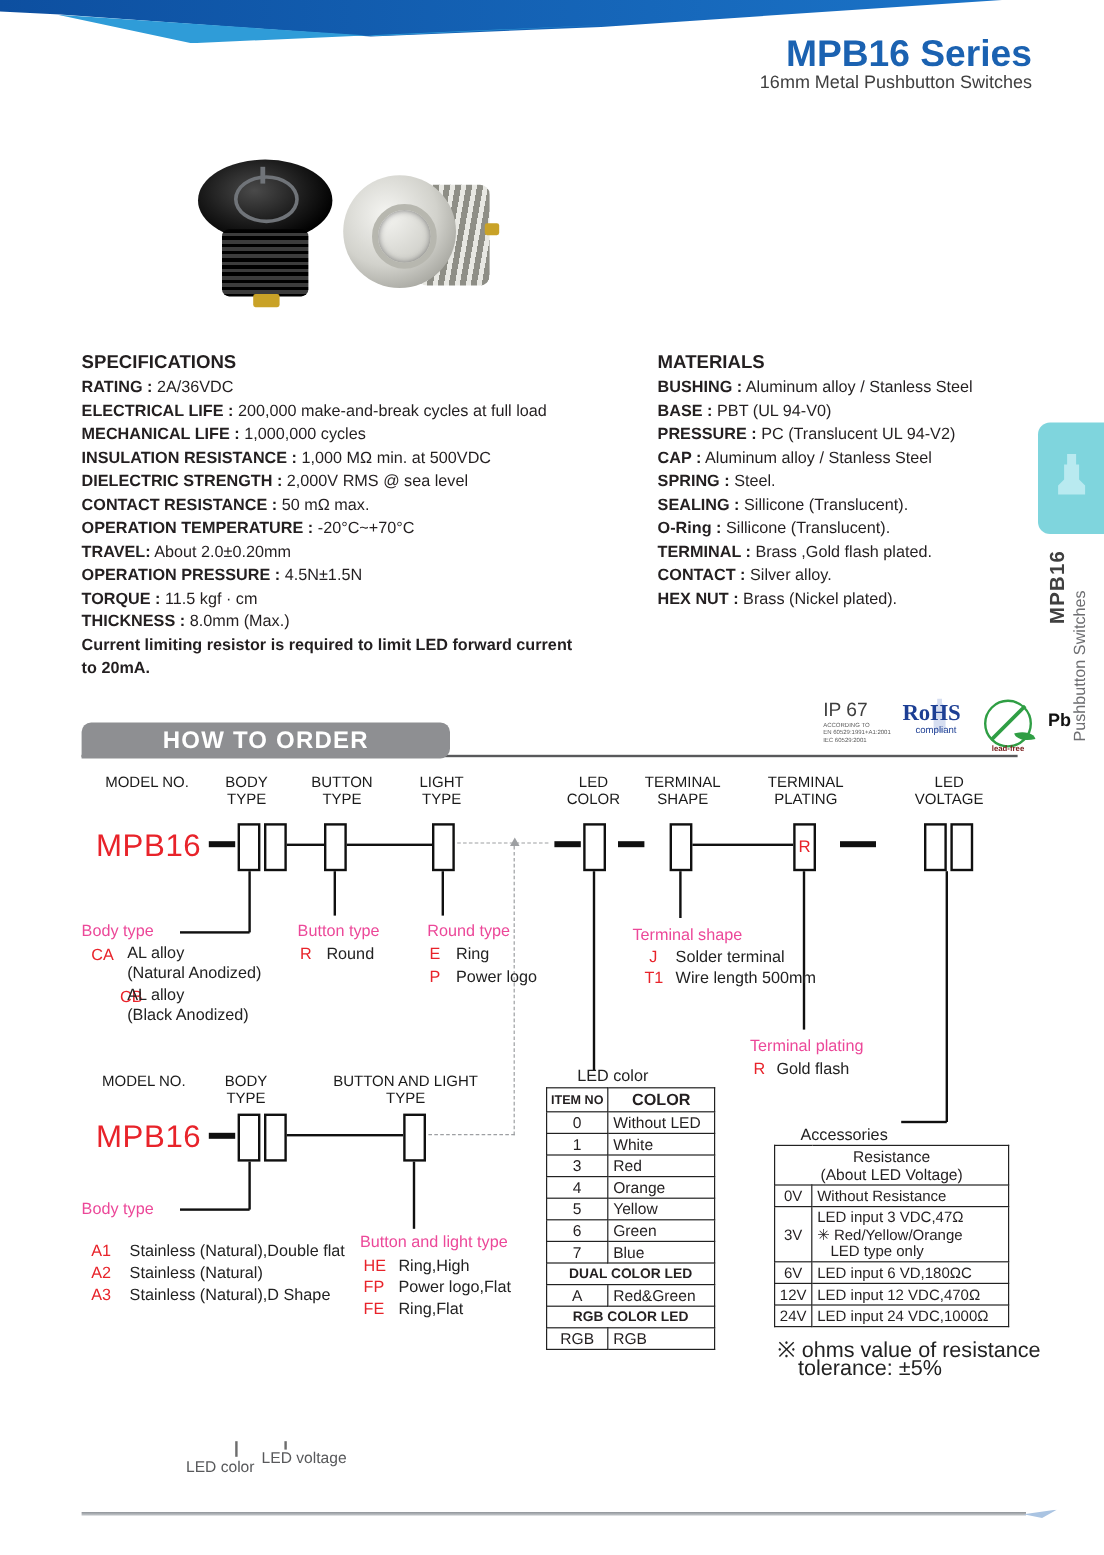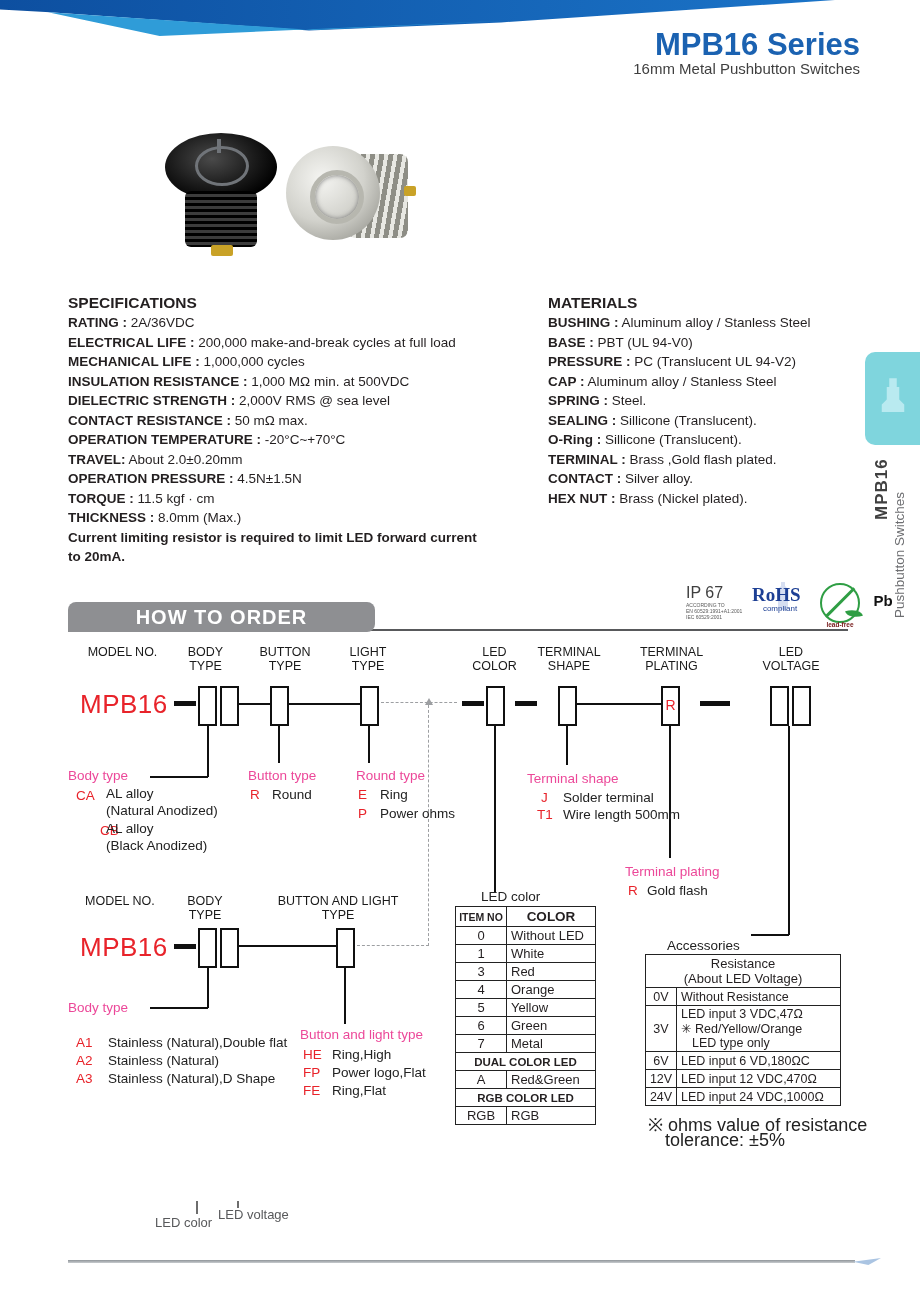--- a/index.html
+++ b/index.html
@@ -226,21 +226,21 @@
   <div class="desc" style="left:106px;top:838px;">(Black Anodized)</div>
 
   <div class="dlabel" style="left:248px;top:768px;">Button type</div>
   <div class="code" style="left:250px;top:787px;">R</div>
   <div class="desc" style="left:272px;top:787px;">Round</div>
 
   <div class="dlabel" style="left:356px;top:768px;">Round type</div>
   <div class="code" style="left:358px;top:787px;">E</div>
   <div class="desc" style="left:380px;top:787px;">Ring</div>
   <div class="code" style="left:358px;top:806px;">P</div>
-  <div class="desc" style="left:380px;top:806px;">Power ohms</div>
+  <div class="desc" style="left:380px;top:806px;">Power logo</div>
 
   <div class="dlabel" style="left:527px;top:771px;">Terminal shape</div>
   <div class="code" style="left:541px;top:790px;">J</div>
   <div class="desc" style="left:563px;top:790px;">Solder terminal</div>
   <div class="code" style="left:537px;top:807px;">T1</div>
   <div class="desc" style="left:563px;top:807px;">Wire length 500mm</div>
 
   <div class="dlabel" style="left:625px;top:864px;">Terminal plating</div>
   <div class="code" style="left:628px;top:883px;">R</div>
   <div class="desc" style="left:647px;top:883px;">Gold flash</div>
@@ -303,21 +303,21 @@
     <tr>
           <td class="itemno">5</td>
           <td>Yellow</td>
         </tr>
     <tr>
           <td class="itemno">6</td>
           <td>Green</td>
         </tr>
     <tr>
           <td class="itemno">7</td>
-          <td>Metal</td>
+          <td>Blue</td>
         </tr>
     <tr>
           <td class="spanrow" colspan="2">DUAL COLOR LED</td>
         </tr>
     <tr>
           <td class="itemno">A</td>
           <td>Red&amp;Green</td>
         </tr>
     <tr>
           <td class="spanrow" colspan="2">RGB COLOR LED</td>

